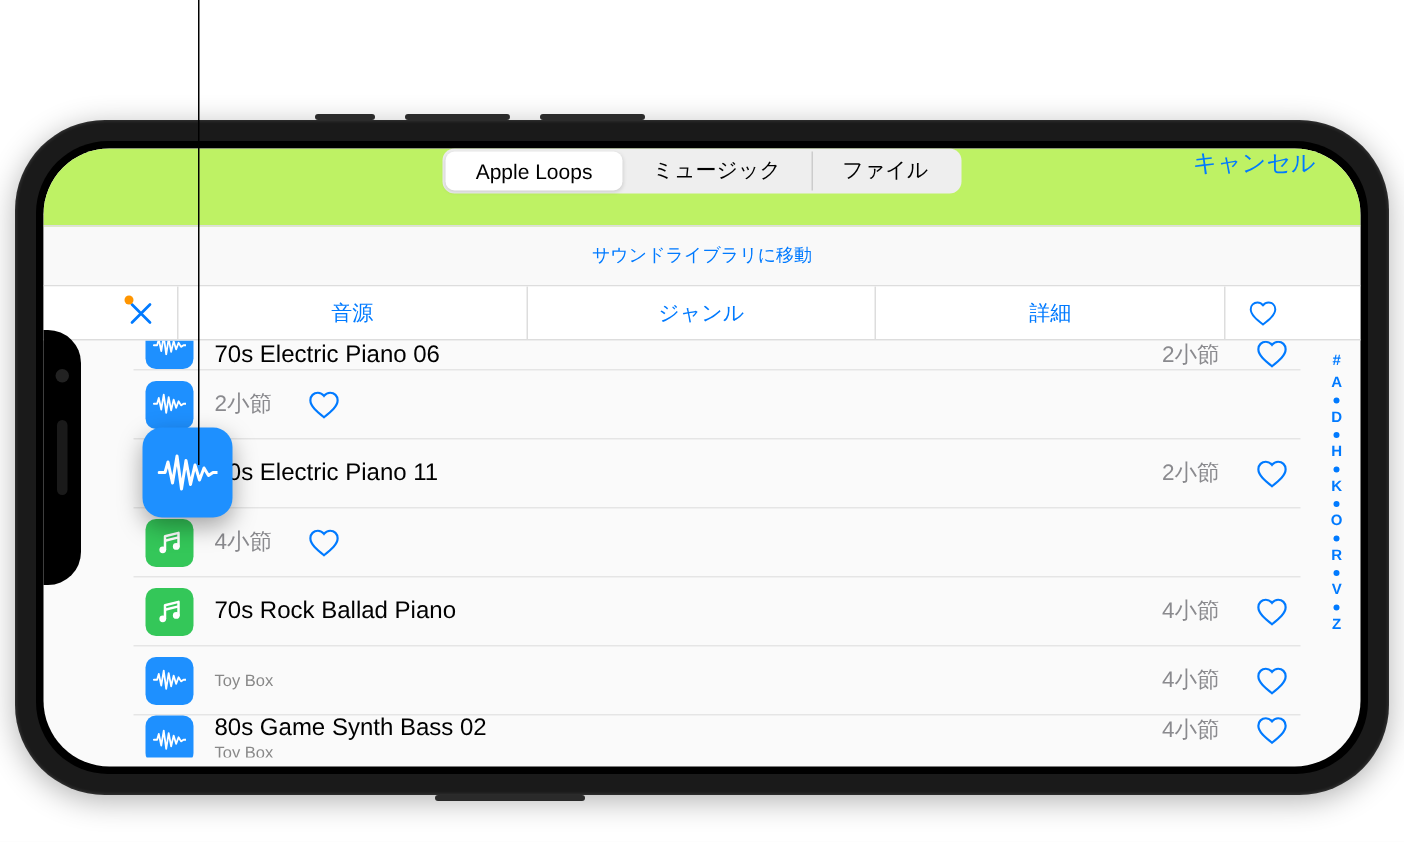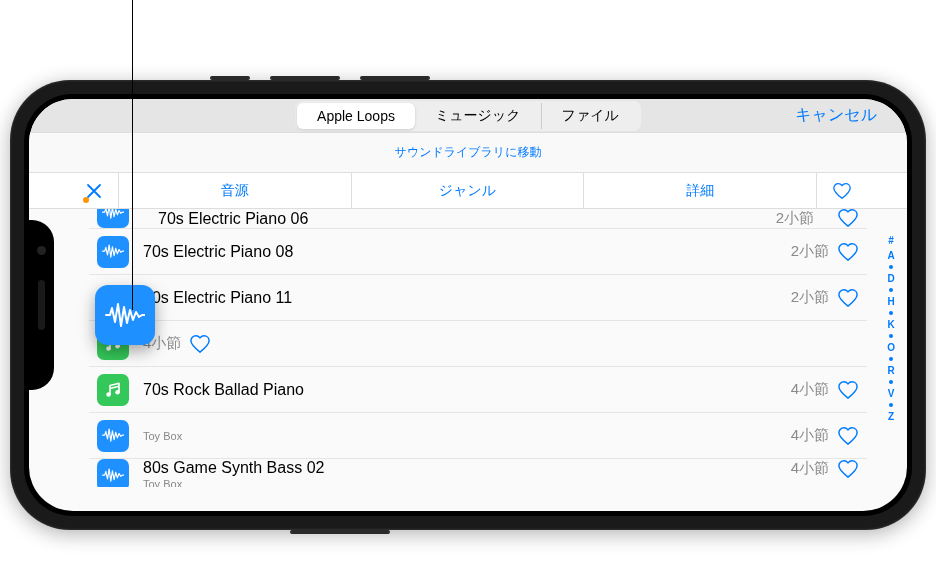--- a/index.html
+++ b/index.html
@@ -49,22 +49,22 @@
       content: ''; position: absolute; left: 14px; top: 50%;
       transform: translateY(-50%);
       width: 7px; height: 50px; background: #1a1a1a; border-radius: 4px;
     }
     .notch::after {
       content: ''; position: absolute; left: 13px; top: 26px;
       width: 9px; height: 9px; background: #222; border-radius: 50%;
     }
     
     .header {
-      height: 34px; display: flex; align-items: center; justify-content: center;
-      position: relative; background: #e5e5e5; border-bottom: 0.5px solid #ddd;
+      height: 52px; display: flex; align-items: flex-start; justify-content: center;
+      position: relative; background: #bef264; border-bottom: 0.5px solid #ddd;
       padding: 0 60px;
     }
     .seg-control {
       display: flex; background: #eee; border-radius: 8px; padding: 2px;
       font-size: 14px; height: 30px;
     }
     .seg { padding: 0 20px; display: flex; align-items: center; cursor: pointer; color: #000; border-right: 0.5px solid #ccc; }
     .seg:last-child { border-right: none; }
     .seg.active { background: #fff; border-radius: 6px; box-shadow: 0 1px 3px rgba(0,0,0,0.15); font-weight: 500; border-right: none; }
     .cancel { position: absolute; right: 30px; color: #007aff; font-size: 16px; cursor: pointer; }
@@ -83,34 +83,34 @@
     .filter-close { width: 50px; display: flex; align-items: center; justify-content: center; color: #007aff; font-size: 20px; border-right: 0.5px solid #ddd; cursor: pointer; }
     .filter-tab { flex: 1; display: flex; align-items: center; justify-content: center; color: #007aff; font-size: 14px; border-right: 0.5px solid #ddd; cursor: pointer; }
     .filter-fav { width: 50px; display: flex; align-items: center; justify-content: center; color: #007aff; cursor: pointer; }
     
     .list { overflow: hidden; padding-left: 60px; padding-right: 40px; position: relative; }
     .row {
       height: 46px; display: flex; align-items: center;
       border-bottom: 0.5px solid #e5e5e5; padding: 0 8px 0 0;
       cursor: pointer;
     }
-    .row.cut { height: 20px; align-items: flex-end; overflow: hidden; gap: 15px; }
+    .row.cut { height: 20px; align-items: flex-end; overflow: hidden; }
     .row.cut .loop-icon { margin-top: -28px; }
     .row.cut-bottom { height: 28px; align-items: flex-start; border-bottom: none; }
     .loop-icon {
       width: 32px; height: 32px; border-radius: 7px;
       display: flex; align-items: center; justify-content: center;
       margin: 0 14px 0 8px; flex-shrink: 0;
     }
     .icon-blue { background: #1e90ff; }
     .icon-green { background: #34c759; }
     .loop-title { flex: 1; font-size: 16px; color: #000; }
     .loop-sub { font-size: 11px; color: #888; display: block; margin-top: 1px; }
     .title-stack { flex: 1; display: flex; flex-direction: column; justify-content: center; }
-    .loop-len { font-size: 15px; color: #8a8a8e; margin-right: 8px; }
+    .loop-len { font-size: 15px; color: #8a8a8e; margin-right: 24px; }
     .loop-fav { color: #007aff; cursor: pointer; }
     
     .drag-handle {
       position: absolute; left: 66px; top: 186px;
       width: 60px; height: 60px; border-radius: 13px;
       background: #1e90ff;
       display: flex; align-items: center; justify-content: center;
       box-shadow: 0 6px 16px rgba(0,0,0,0.35);
       z-index: 60;
     }
@@ -186,23 +186,20 @@
                 <path d="M12 20 C7 16 2 12 2 7.5 C2 4.4 4.4 2 7.5 2 C9.2 2 10.9 2.9 12 4.3 C13.1 2.9 14.8 2 16.5 2 C19.6 2 22 4.4 22 7.5 C22 12 17 16 12 20 Z" fill="none" stroke="#007aff" stroke-width="1.6"></path>
               </svg>
             </span>
           </div>
           <div class="row">
             <div class="loop-icon icon-blue">
               <svg width="22" height="14.3" viewBox="0 0 40 26">
                 <path d="M1 13 L5 13 L7 6 L10 20 L13 2 L16 24 L19 5 L22 21 L25 8 L28 18 L31 10 L34 15 L37 13 L40 13" fill="none" stroke="#fff" stroke-width="2.2" stroke-linejoin="round" stroke-linecap="round"></path>
               </svg>
             </div>
-            <div class="title-stack">
-              <span class="loop-title">70s Electric Piano 08</span>
-            </div>
             <span class="loop-len">2小節</span>
             <span class="loop-fav">
               <svg width="22" height="20" viewBox="0 0 24 22">
                 <path d="M12 20 C7 16 2 12 2 7.5 C2 4.4 4.4 2 7.5 2 C9.2 2 10.9 2.9 12 4.3 C13.1 2.9 14.8 2 16.5 2 C19.6 2 22 4.4 22 7.5 C22 12 17 16 12 20 Z" fill="none" stroke="#007aff" stroke-width="1.6"></path>
               </svg>
             </span>
           </div>
           <div class="row">
             <div class="loop-icon icon-blue" style="visibility: hidden;">
               <svg width="22" height="14.3" viewBox="0 0 40 26">

